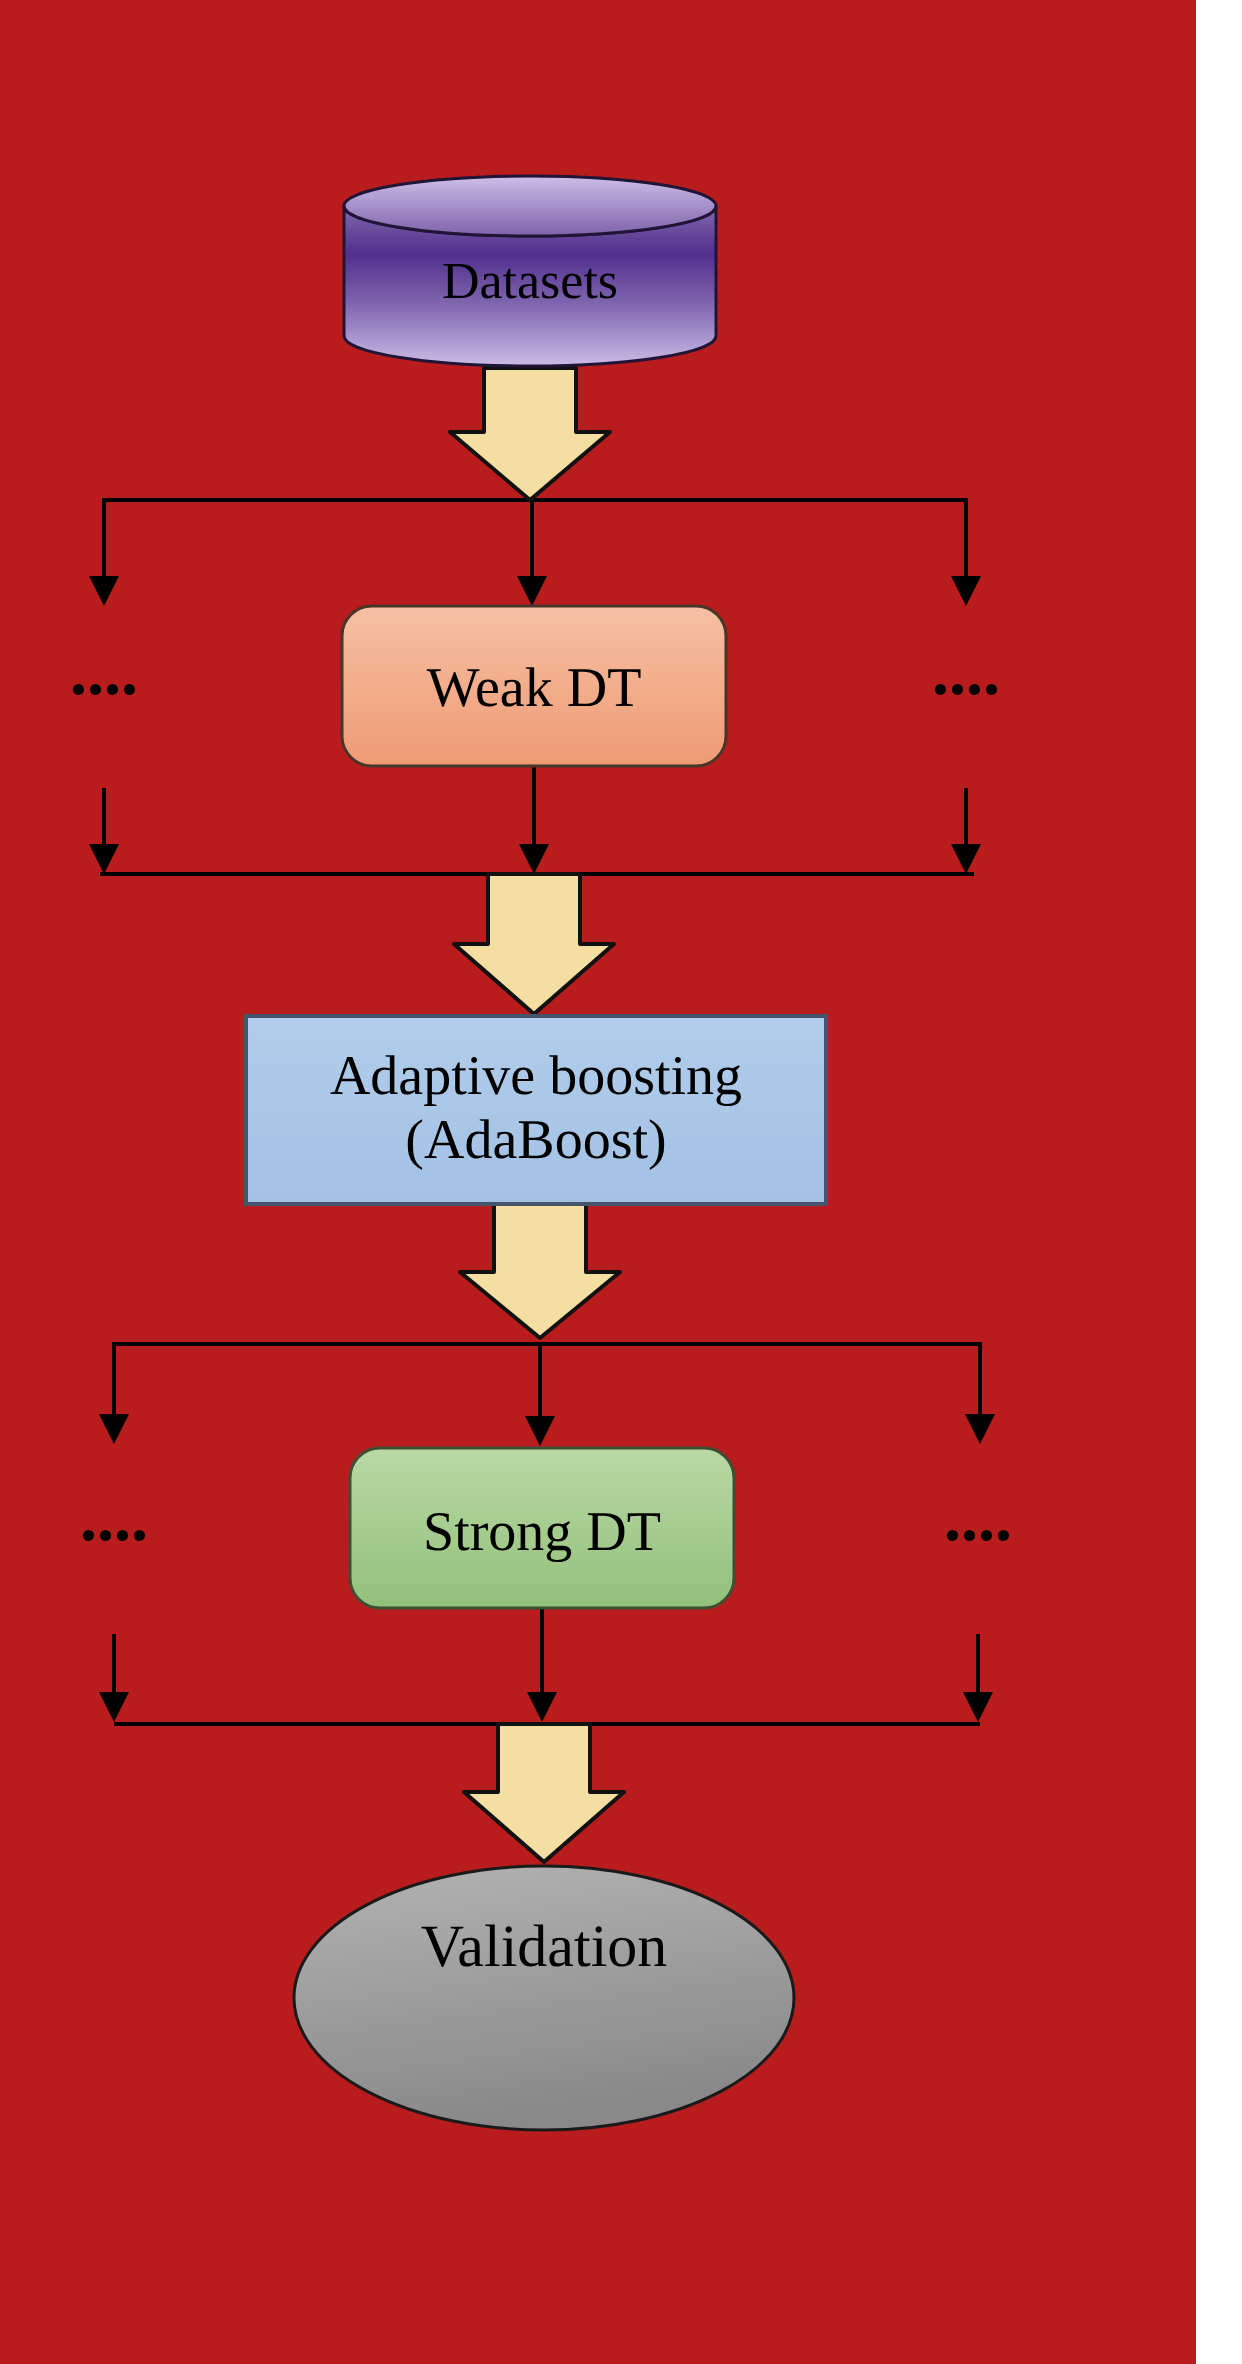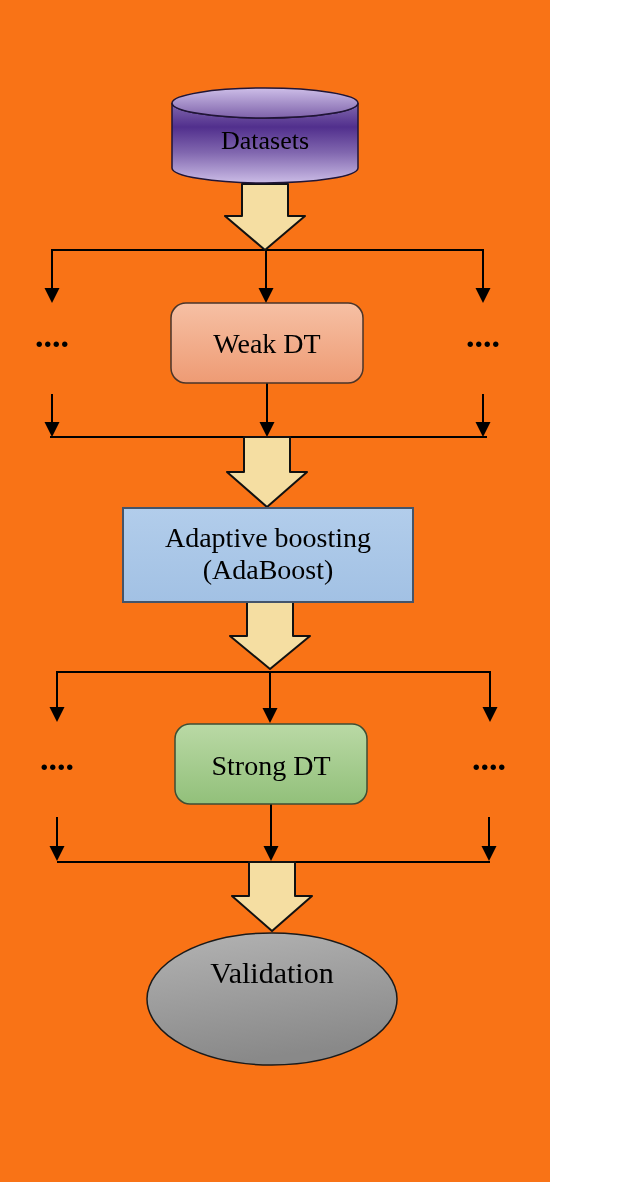--- a/index.html
+++ b/index.html
@@ -1,16 +1,16 @@
 <!DOCTYPE html>
 <html><head>
 <meta charset="utf-8">
 <style>
   html,body{margin:0;padding:0;background:#ffffff;}
-  #canvas{position:relative;width:550px;height:1182px;background:#f97316;overflow:hidden;}
+  #canvas{position:relative;width:598px;height:1182px;background:#b91c1c;overflow:hidden;}
   .lbl{font-family:"Liberation Serif","DejaVu Serif",serif;}
   svg{display:block;}
 </style>
 </head>
 <body>
 
 <div id="canvas">
 <svg width="621" height="1182" viewBox="0 0 621 1182">
   <defs>
     <linearGradient id="gCylTop" x1="0" y1="0" x2="0" y2="1">

